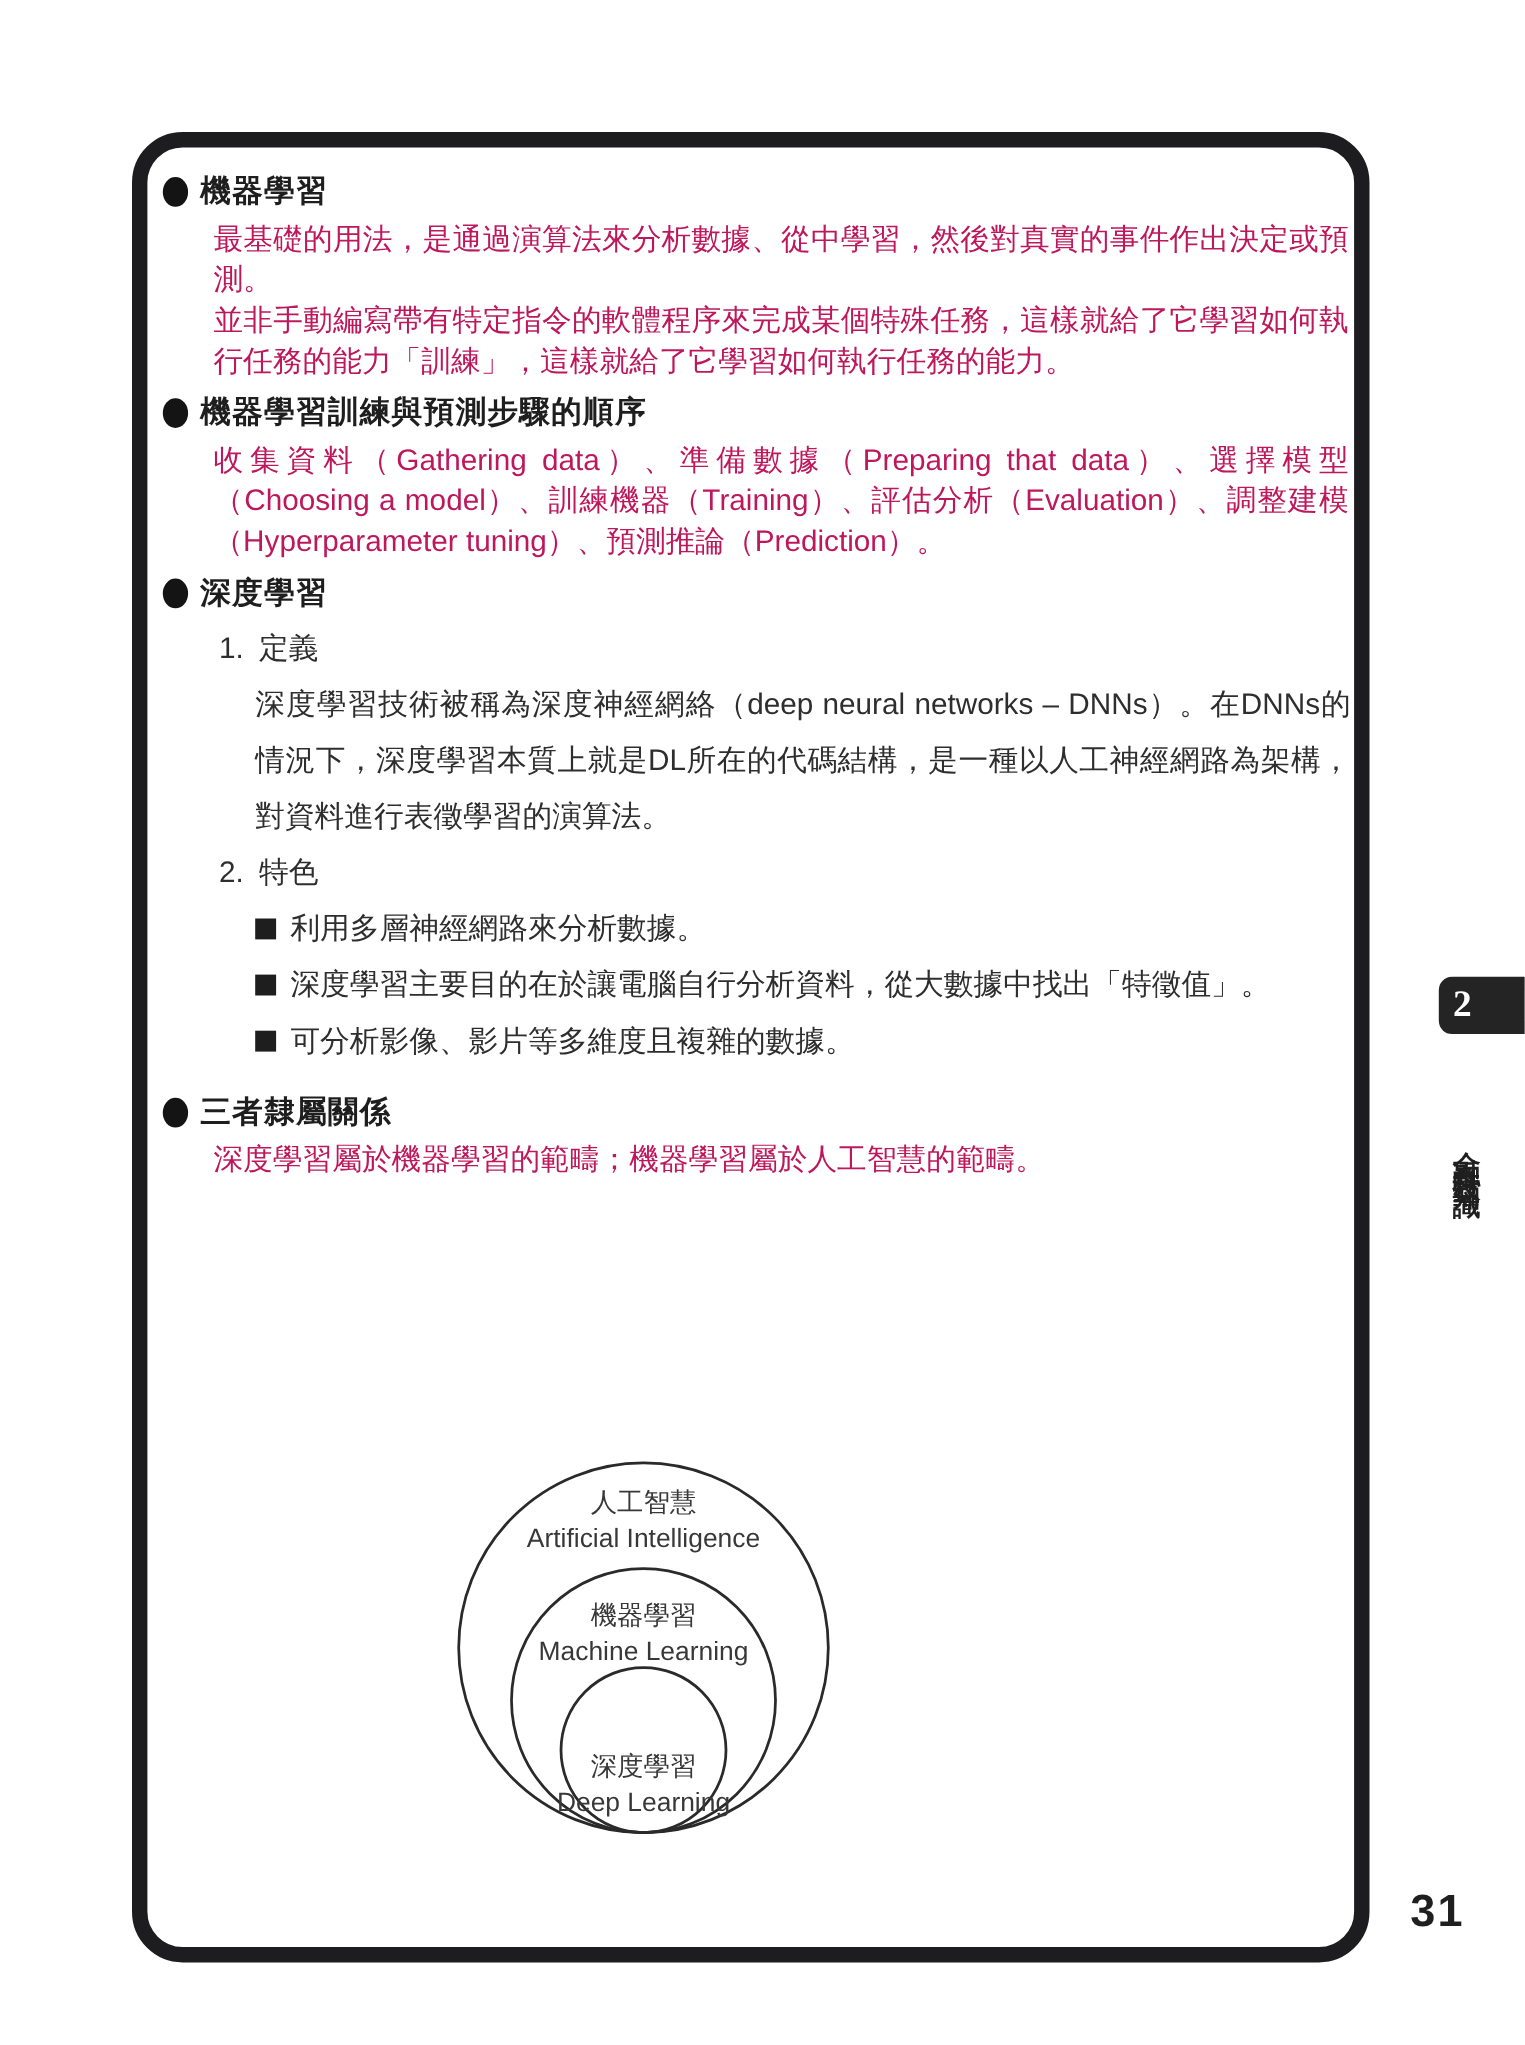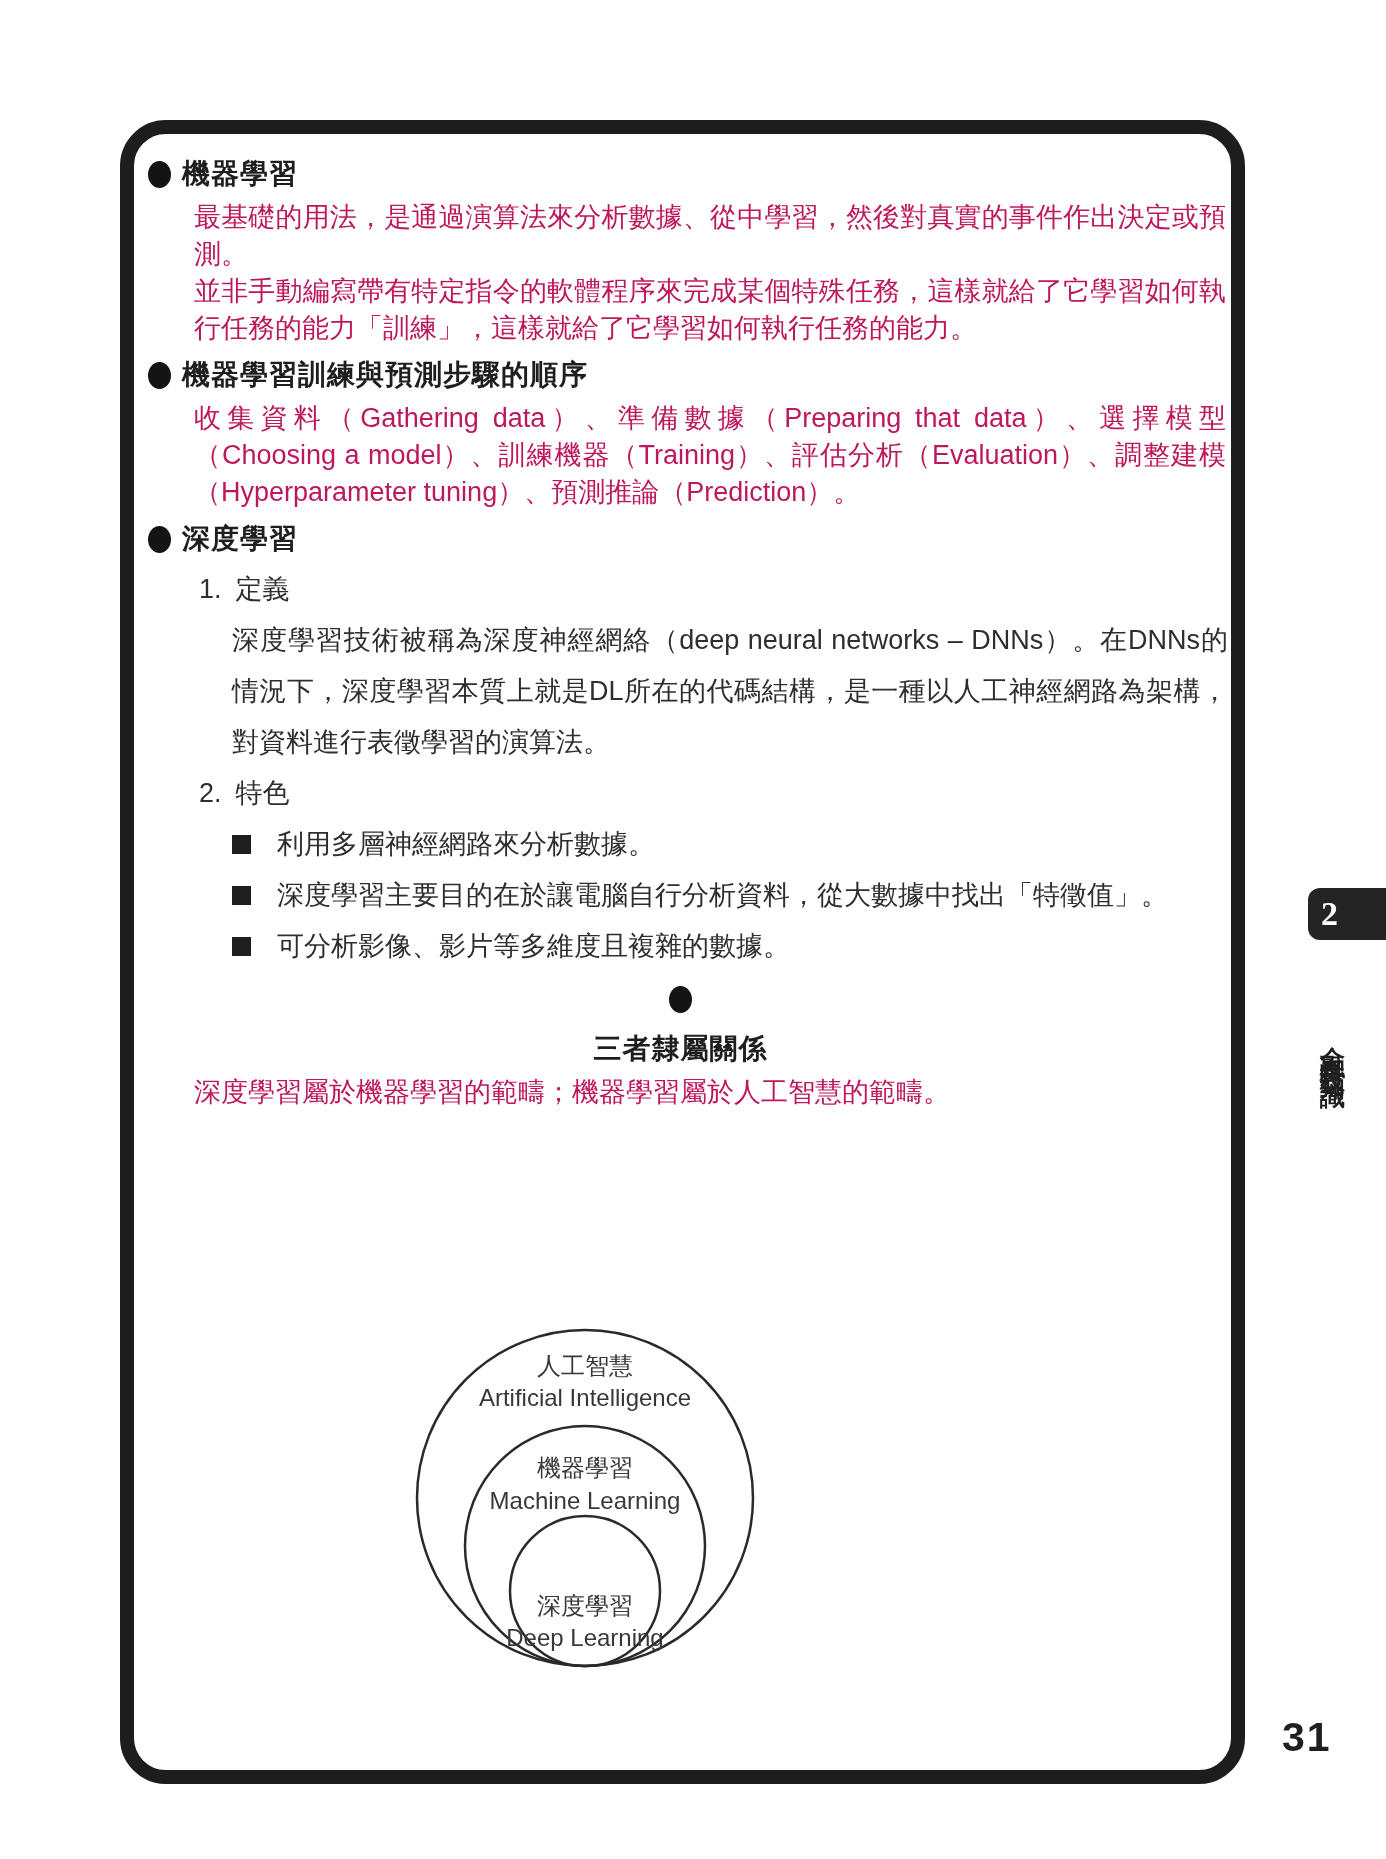--- a/index.html
+++ b/index.html
@@ -31,21 +31,21 @@
     font-size:27px; line-height:37px; text-align:justify;
     color:#be185d;
   }
   .num-item { margin-left:51px; display:flex; gap:14px; font-size:27px; line-height:51px; }
   .num { flex:none; }
   .item-title { white-space:nowrap; }
   .def-body {
     margin-left:84px; width:996px;
     font-size:27px; line-height:51px; text-align:justify;
   }
-  .sq-row { margin-left:84px; width:996px; display:flex; gap:26px; }
+  .sq-row { margin-left:84px; width:996px; display:flex; gap:13px; }
   .sq {
     width:19px; height:19px; background:#1e1e1e;
     margin-top:16px; flex:none;
   }
   .sq-text { flex:1; font-size:27px; line-height:51px; text-align:justify; }
   .venn {
     position:absolute; left:395px; top:1316px;
     width:380px; height:372px;
   }
   .venn circle { fill:none; stroke:#2a2a2a; stroke-width:2.5; }
@@ -120,21 +120,21 @@
   </div>
   <div class="sq-row">
     <span class="sq"></span>
     <span class="sq-text">深度學習主要目的在於讓電腦自行分析資料，從大數據中找出「特徵值」。</span>
   </div>
   <div class="sq-row">
     <span class="sq"></span>
     <span class="sq-text">可分析影像、影片等多維度且複雜的數據。</span>
   </div>
 
-  <div class="h-row" style="margin-top:14px;flex-direction:column;">
+  <div class="h-row" style="margin-top:14px;">
     <span class="dot"></span>
     <span class="h-text">三者隸屬關係</span>
   </div>
   <div class="para">深度學習屬於機器學習的範疇；機器學習屬於人工智慧的範疇。</div>
 
 </div>
 
 <svg class="venn" viewBox="0 0 380 372">
   <circle cx="190" cy="182" r="168"></circle>
   <circle cx="190" cy="230" r="120"></circle>

